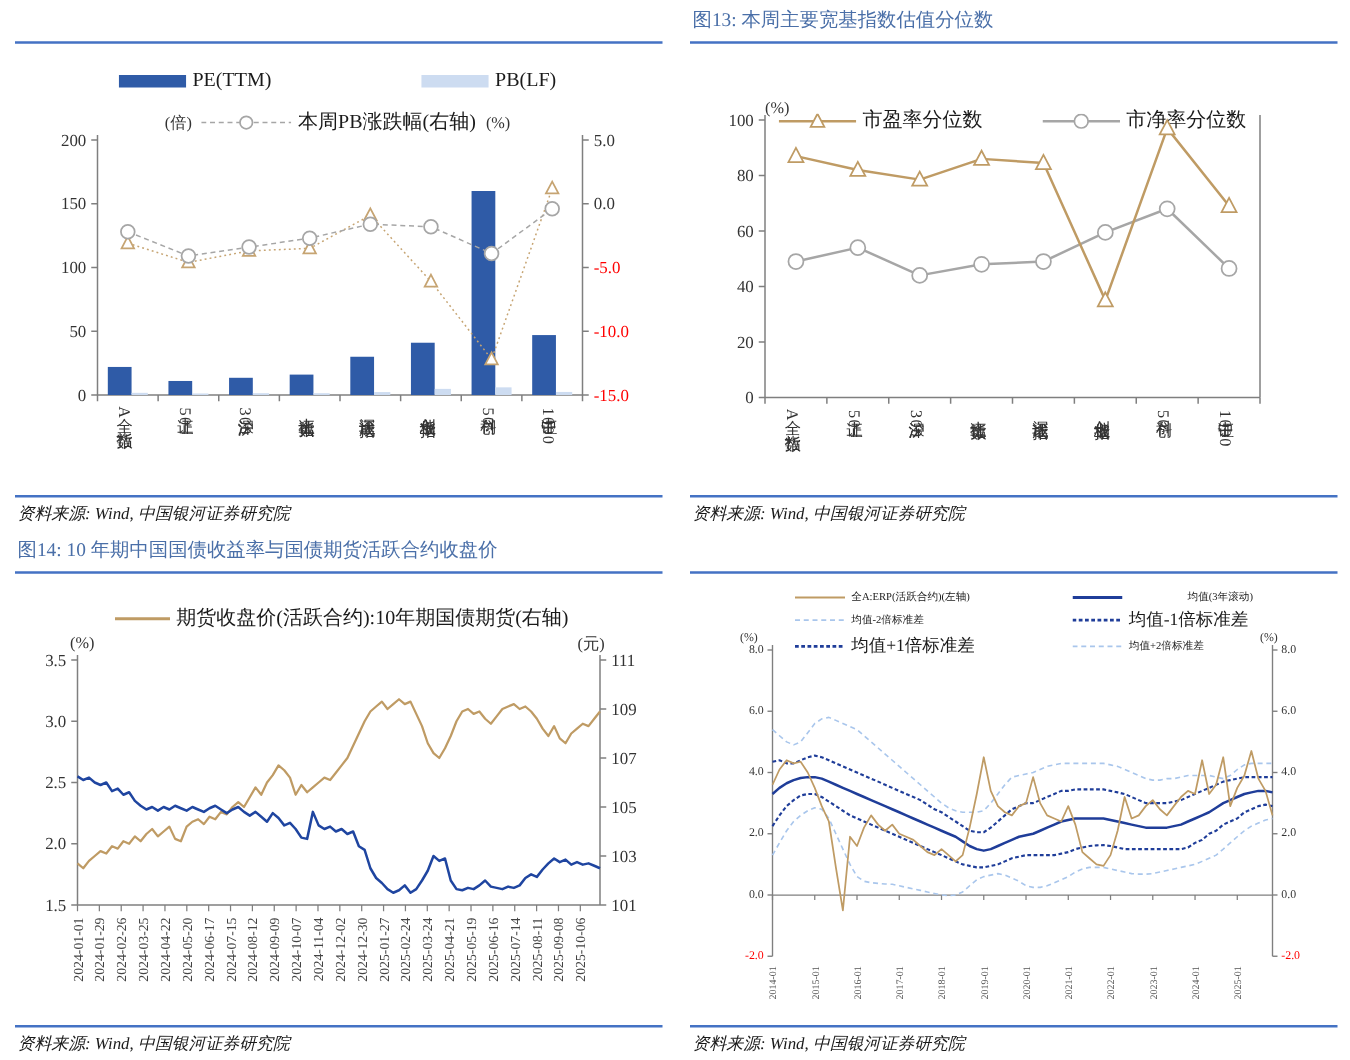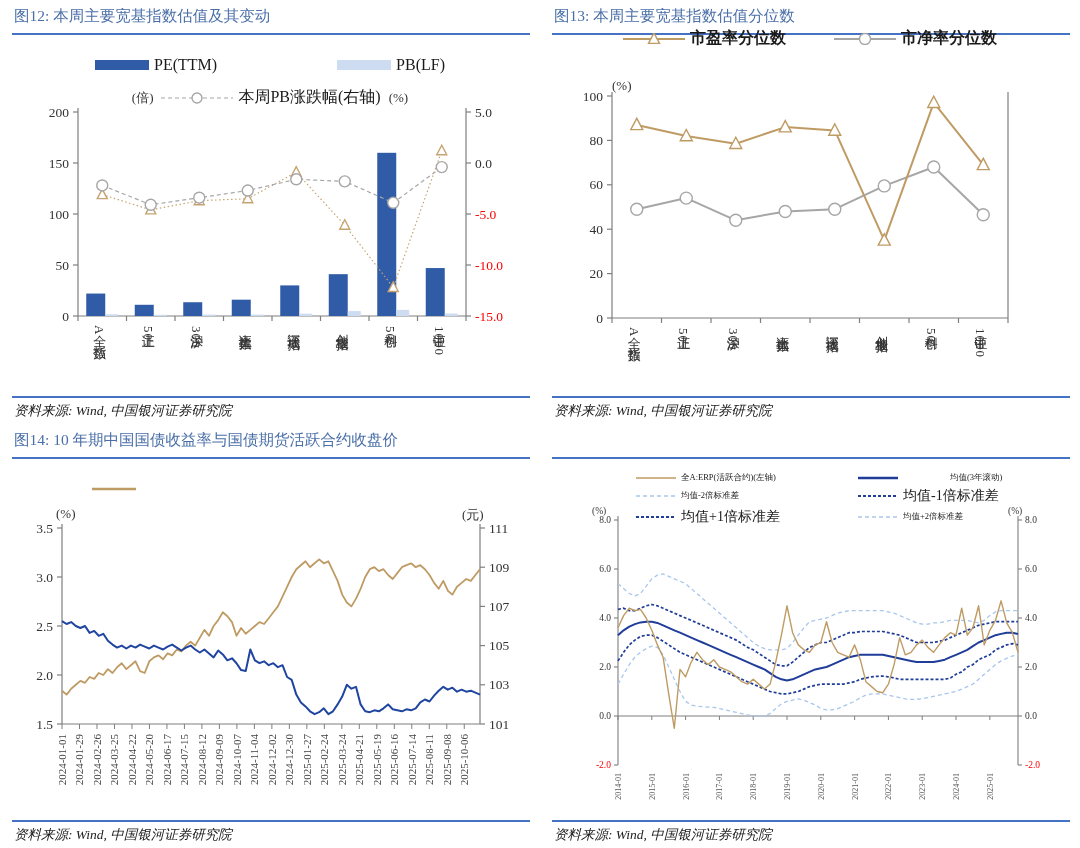--- a/index.html
+++ b/index.html
@@ -23,21 +23,20 @@
   .xdate{font-size:11px;fill:#444;}
   .xyear{font-size:8px;fill:#555;}
   .red{fill:#FF0000;}
   text{font-family:"Liberation Serif","DejaVu Serif",serif;}
 </style>
 </head>
 <body>
 
 <div id="app">
   <div class="panel" id="p0">
-    <div class="panel-title">图12: 本周主要宽基指数估值及其变动</div>
     <div class="title-rule"></div>
     <div class="legend-area" id="lg0">
         <div class="lg-row" style="margin-top: 56px; gap: 120px;">
           <span class="lg-item">
             <svg width="54" height="12">
               <rect x="0" y="1" width="54" height="10" fill="#2F5BA7"></rect>
             </svg>
             <span>PE(TTM)</span>
           </span>
           <span class="lg-item">
@@ -135,21 +134,21 @@
       <div class="vlabel" style="left: 238.75px; top: 324px;">上证指数</div>
       <div class="vlabel" style="left: 287.25px; top: 324px;">深证成指</div>
       <div class="vlabel" style="left: 335.75px; top: 324px;">创业板指</div>
       <div class="vlabel" style="left: 384.25px; top: 324px;">科创50</div>
       <div class="vlabel" style="left: 432.75px; top: 324px;">中证1000</div>
     </div>
   <div class="panel" id="p1">
     <div class="panel-title">图13: 本周主要宽基指数估值分位数</div>
     <div class="title-rule"></div>
     <div class="legend-area" id="lg1">
-        <div class="lg-row" style="margin-top: 28px; gap: 48px; font-weight: bold;">
+        <div class="lg-row" style="margin-top: 86px; gap: 48px;">
           <span class="lg-item">
             <svg width="62" height="12">
               <line x1="0" y1="6" x2="62" y2="6" stroke="#BF9B64" stroke-width="2"></line>
               <polygon points="31,0 25.5,10.4 36.5,10.4" fill="#fff" stroke="#BF9B64" stroke-width="1.4"></polygon>
             </svg>
             <span>市盈率分位数</span>
           </span>
           <span class="lg-item">
             <svg width="62" height="12">
               <line x1="0" y1="6" x2="62" y2="6" stroke="#A6A6A6" stroke-width="2"></line>
@@ -217,20 +216,21 @@
     </div>
   <div class="panel" id="p2">
     <div class="panel-title">图14: 10 年期中国国债收益率与国债期货活跃合约收盘价</div>
     <div class="title-rule"></div>
     <div class="legend-area" id="lg2" style="left: 92px; top: 54px; width: 440px;">
         <div class="lg-row" style="justify-content: flex-start; margin-top: 6px;">
           <span class="lg-item">
             <svg width="44" height="10">
               <line x1="0" y1="5" x2="44" y2="5" stroke="#BF9B64" stroke-width="2.4"></line>
             </svg>
+            <span>期货收盘价(活跃合约):10年期国债期货(右轴)</span>
           </span>
         </div>
       </div>
     <svg class="chart" id="ch2" width="540" height="424">
         <line x1="62" y1="100" x2="62" y2="300" stroke="#7f7f7f" stroke-width="1.2"></line>
         <line x1="480" y1="100" x2="480" y2="300" stroke="#7f7f7f" stroke-width="1.2"></line>
         <line x1="62" y1="300" x2="480" y2="300" stroke="#7f7f7f" stroke-width="1.2"></line>
         <line x1="57" y1="300" x2="62" y2="300" stroke="#7f7f7f" stroke-width="1.2"></line>
         <text x="53" y="300" class="tick" text-anchor="end" dominant-baseline="central">1.5</text>
         <line x1="57" y1="251" x2="62" y2="251" stroke="#7f7f7f" stroke-width="1.2"></line>

